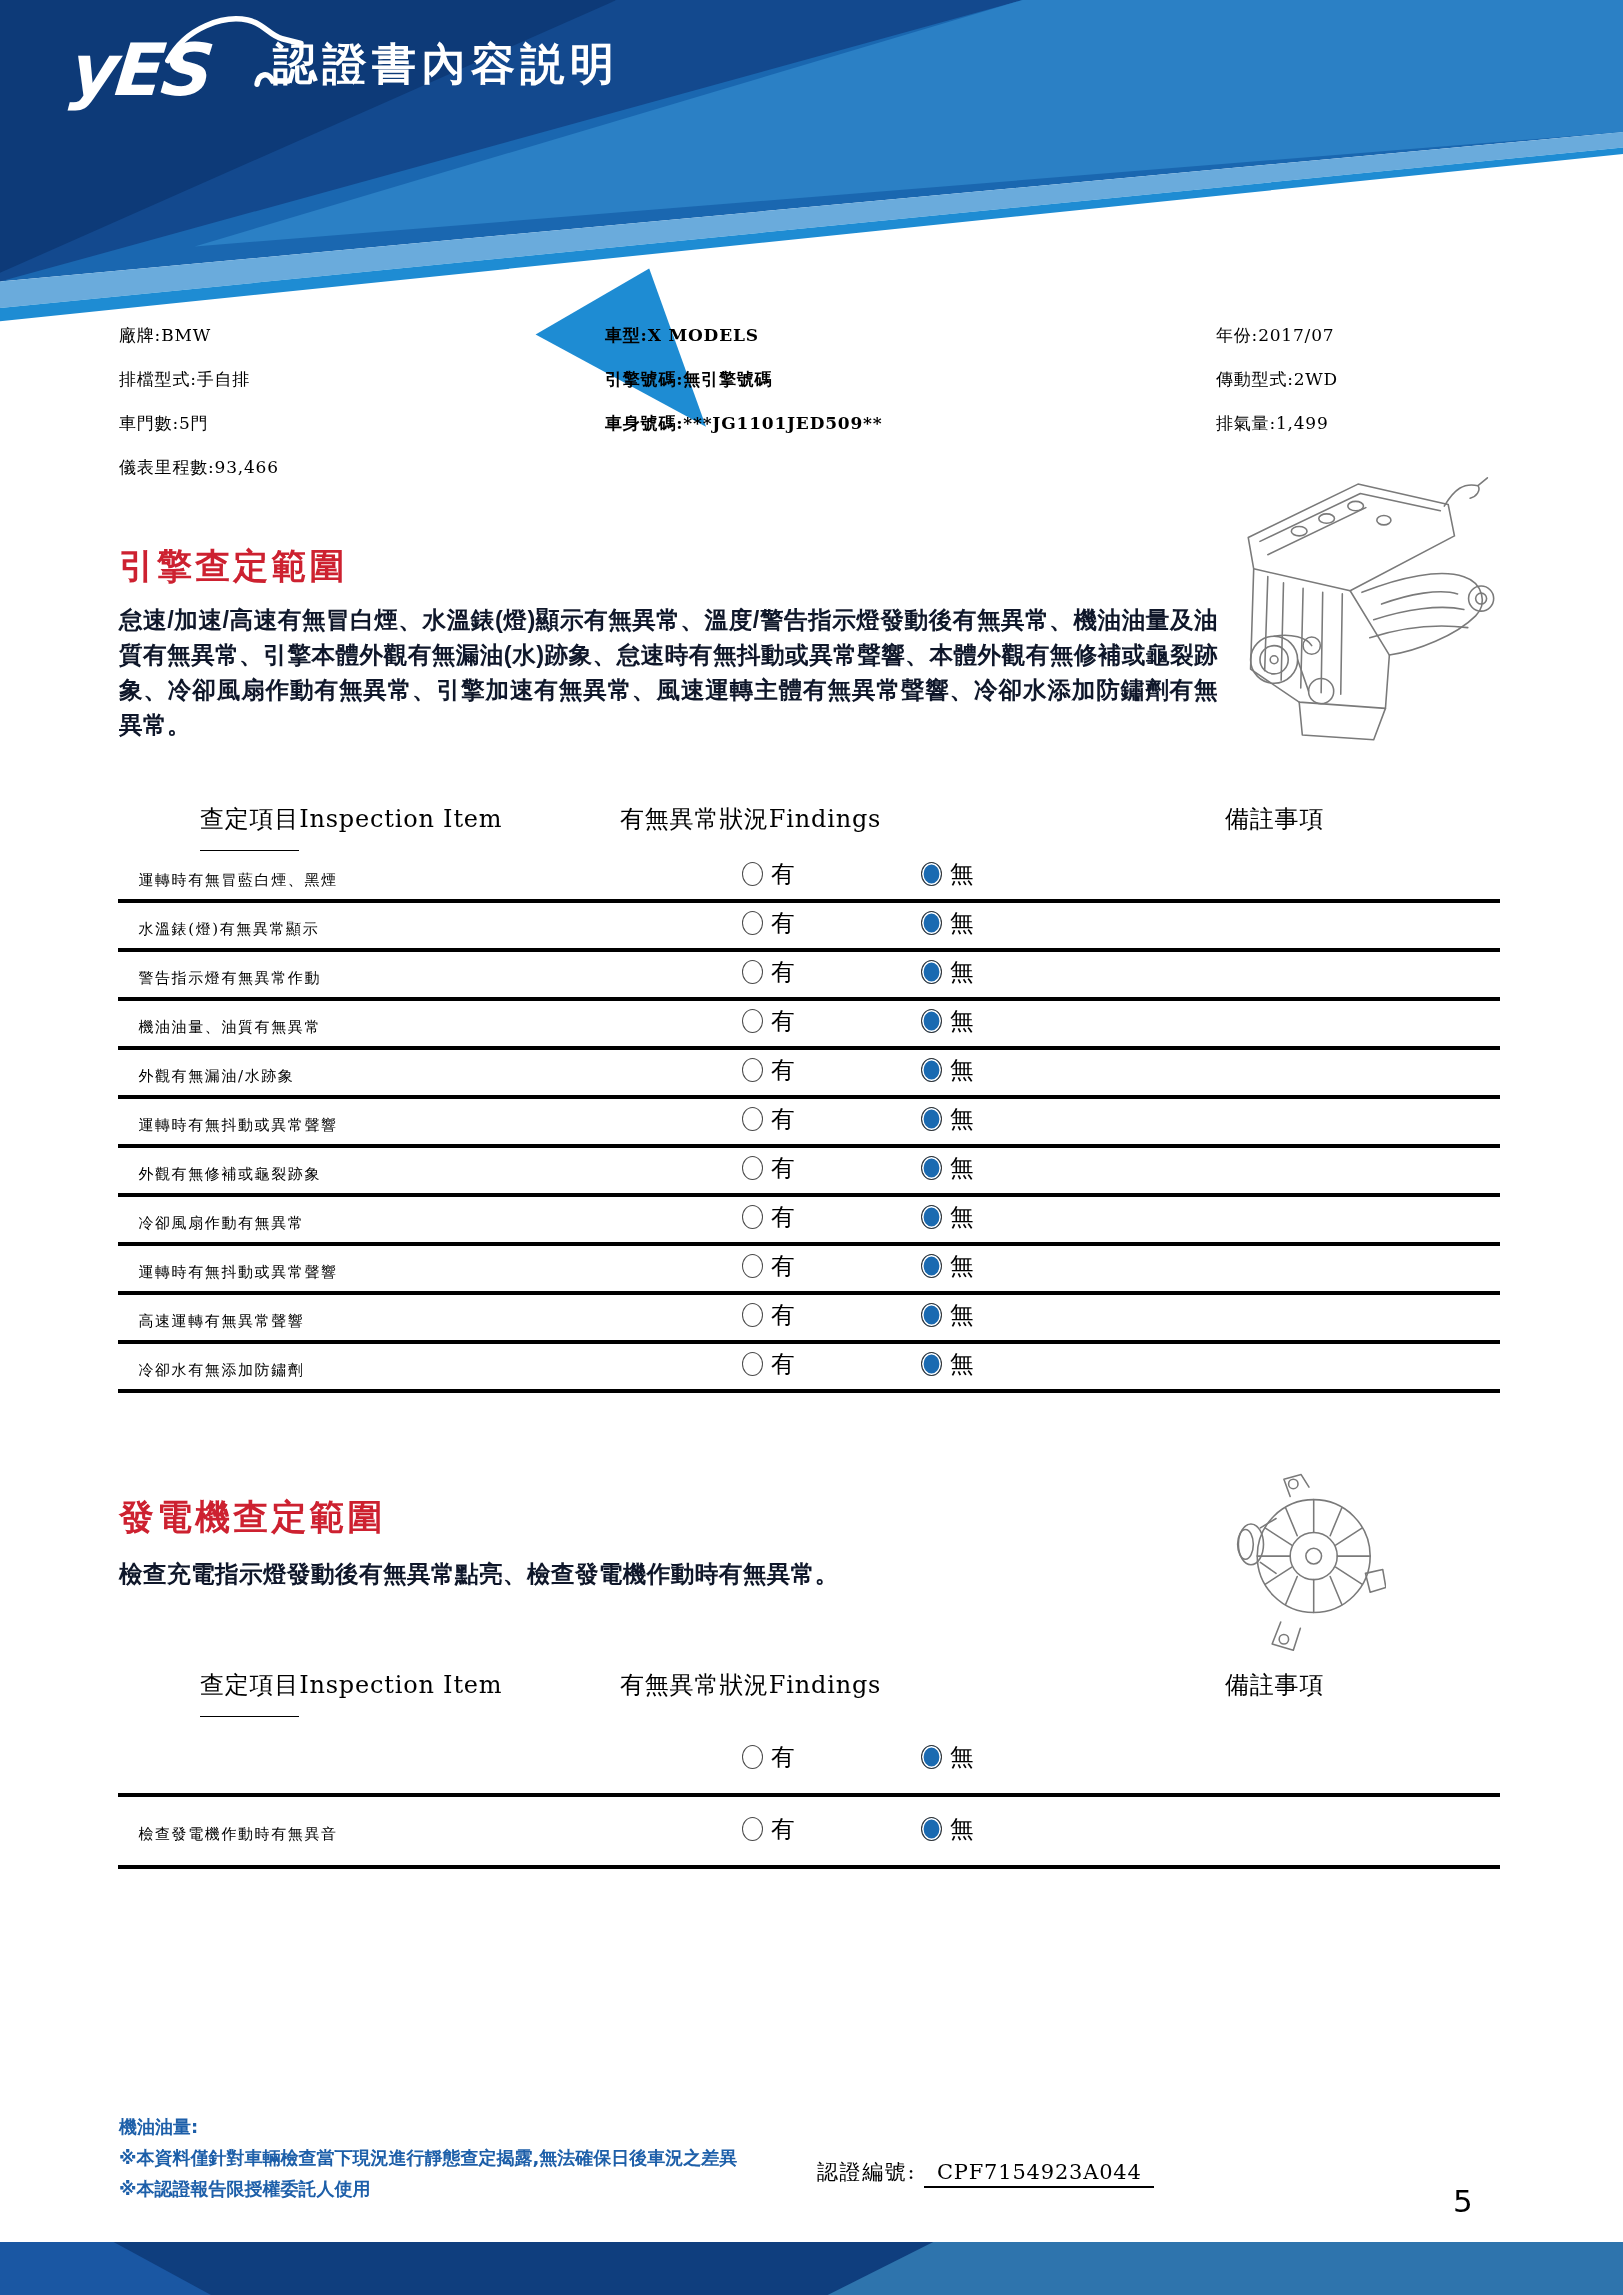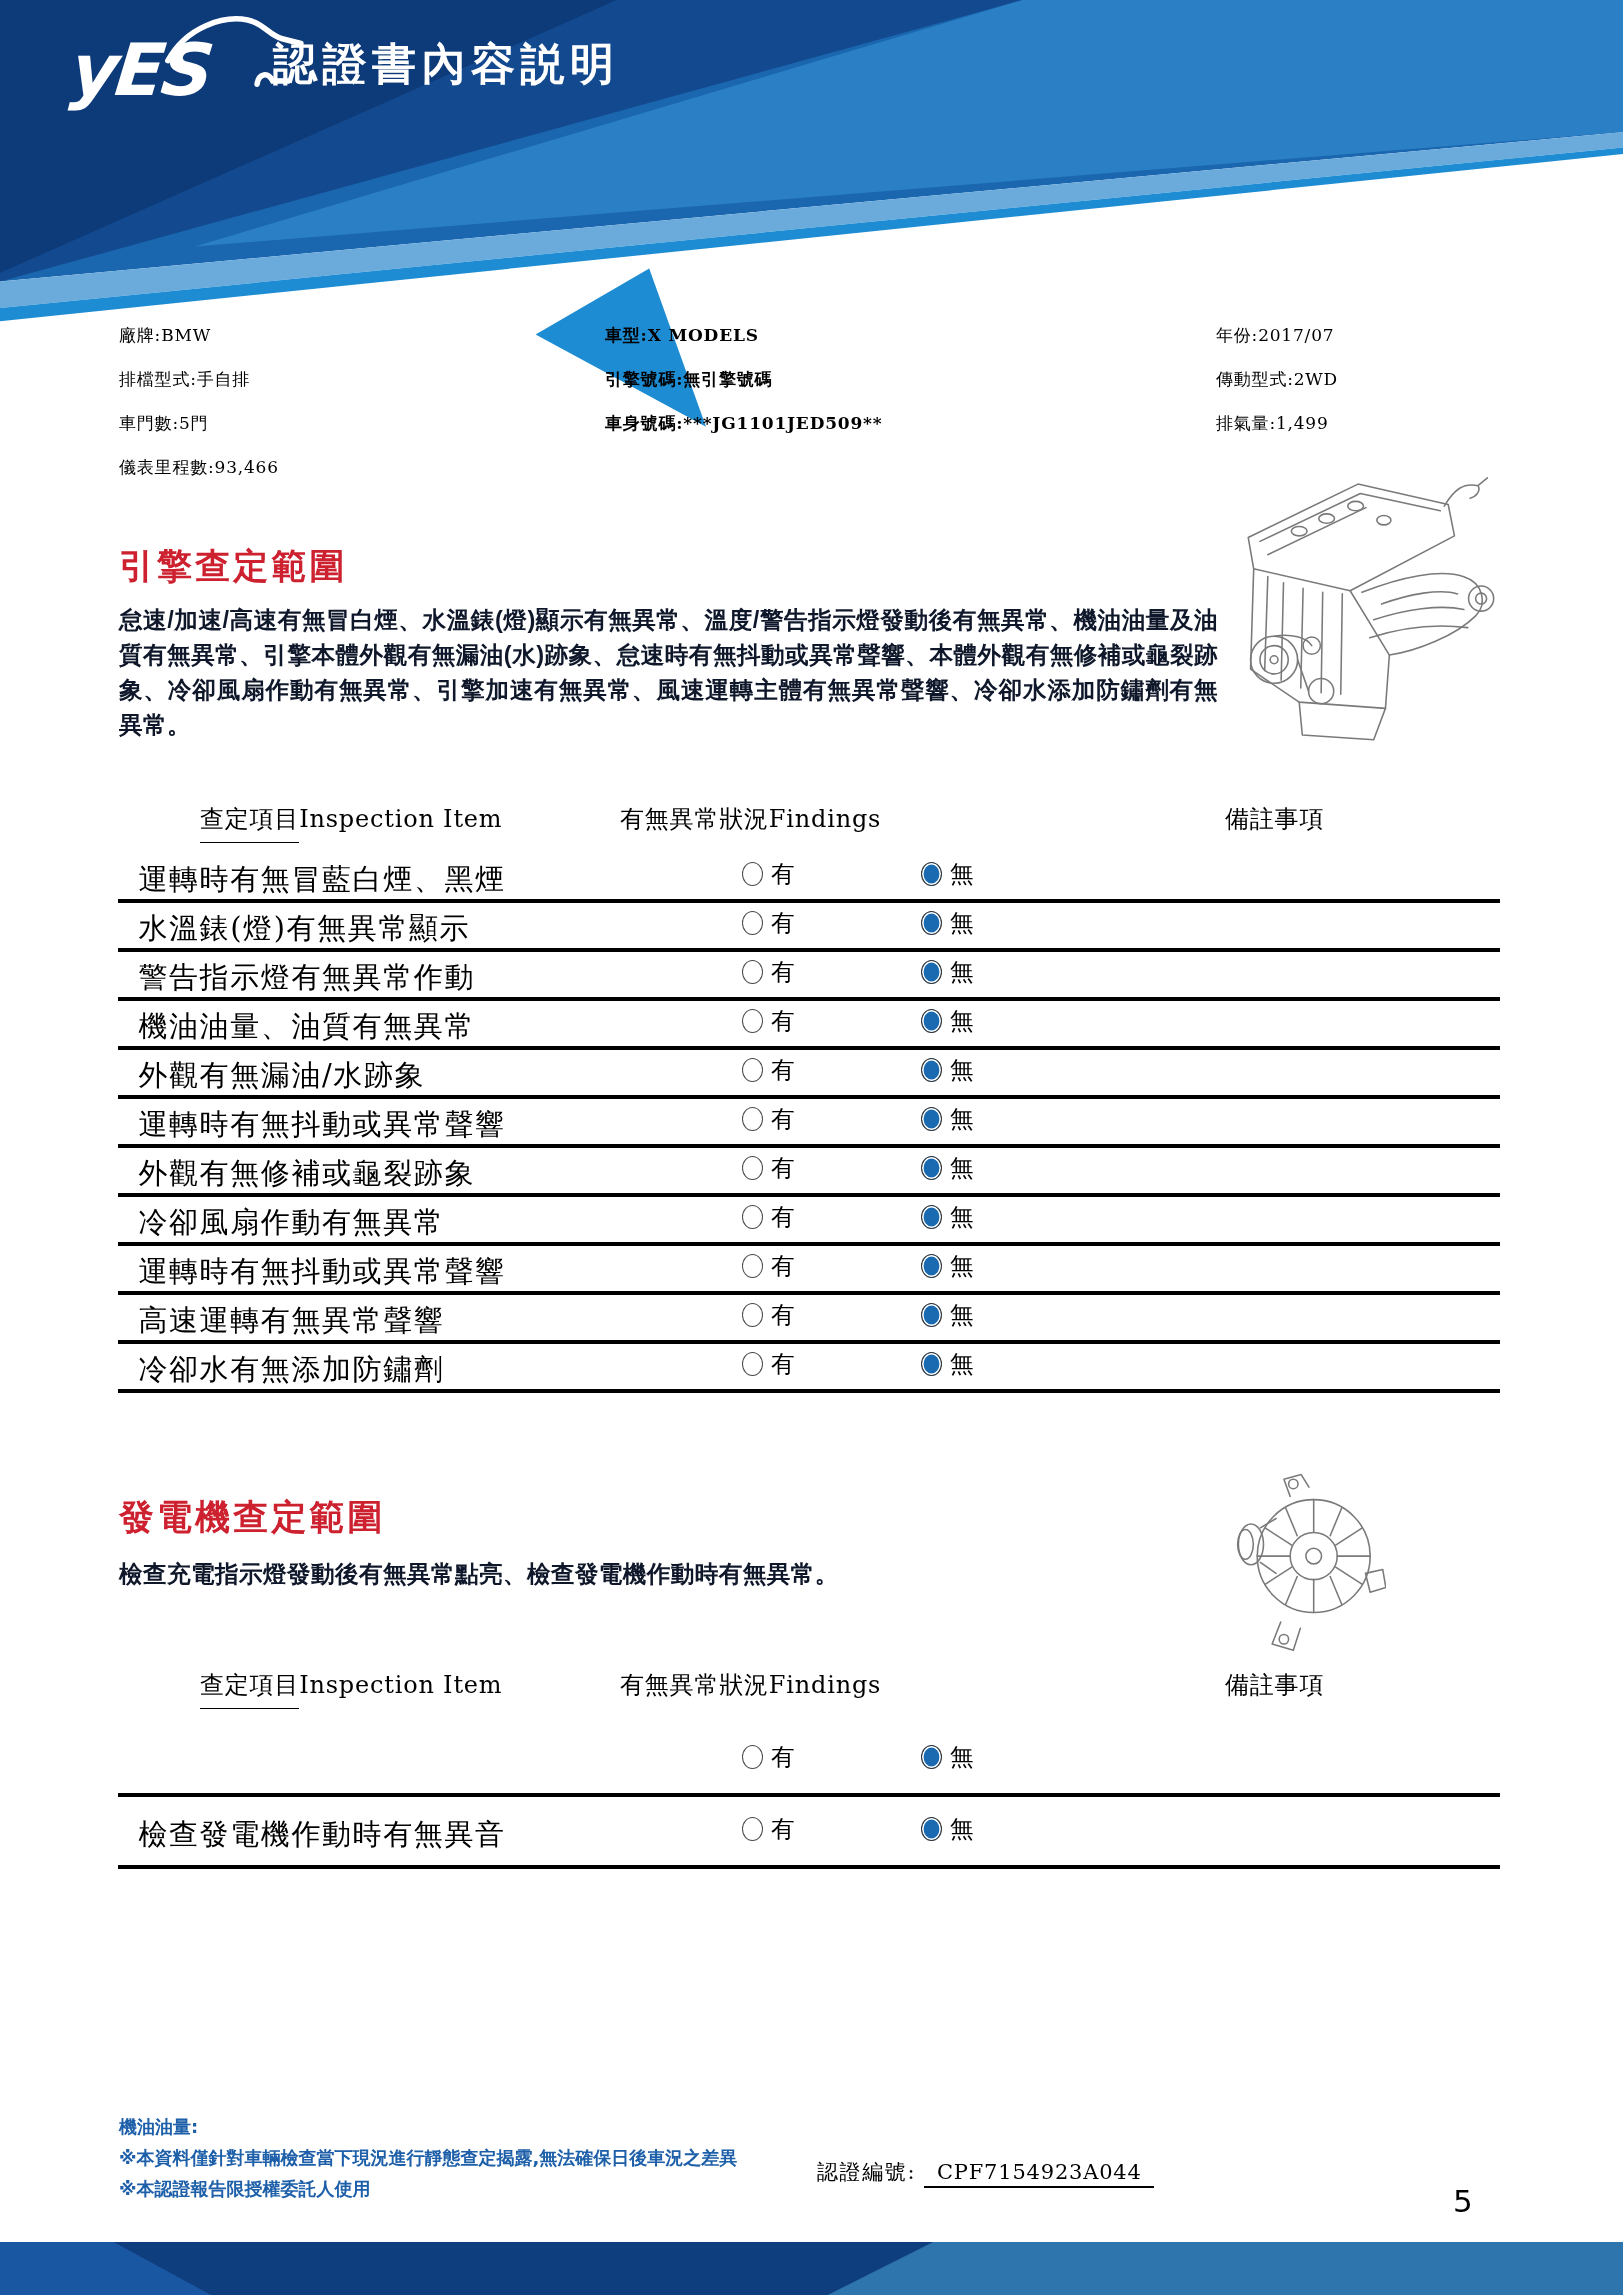--- a/index.html
+++ b/index.html
@@ -50,28 +50,28 @@
   .section-desc{
     position:absolute;left:119px;width:1099px;color:#0f172a;
     font-family:Liberation Sans, sans-serif;font-weight:700;
     font-size:23.6px;line-height:35px;text-align:justify;letter-spacing:0.4px;
   }
   
   .thead{position:absolute;height:36px;font-size:24px;letter-spacing:0.8px;white-space:nowrap;}
   .thead .h-item{position:absolute;left:200px;}
   .thead .h-find{position:absolute;left:620px;}
   .thead .h-rem{position:absolute;left:1225px;}
-  .zh-underline{border-bottom:1.6px solid #000;padding-bottom:9px;}
+  .zh-underline{border-bottom:1.6px solid #000;padding-bottom:17px;}
   .tbl{position:absolute;left:118px;width:1382px;}
   .trow{position:relative;border-bottom:4.7px solid #000;}
   .trow-eng{height:49px;}
   .trow-gen{height:72px;}
   .cell-item{
     position:absolute;left:20.4px;top:12px;bottom:4.7px;display:flex;align-items:center;
-    font-size:29px;letter-spacing:1.6px;white-space:nowrap;
+    font-size:15px;letter-spacing:1.6px;white-space:nowrap;
   }
   .radio-wrap{position:absolute;top:0;bottom:4.7px;display:flex;align-items:center;}
   .radio-wrap.yes{left:624px;}
   .radio-wrap.no{left:803px;}
   .radio{
     display:inline-block;width:21px;height:24px;border:1.6px solid #4a4a4a;
     border-radius:50%;background:#fff;
   }
   .radio.checked{background:var(--radio-blue);border-color:#333;box-shadow:inset 0 0 0 1.6px #fff;}
   .rlabel{margin-left:7.9px;font-size:23.6px;}

